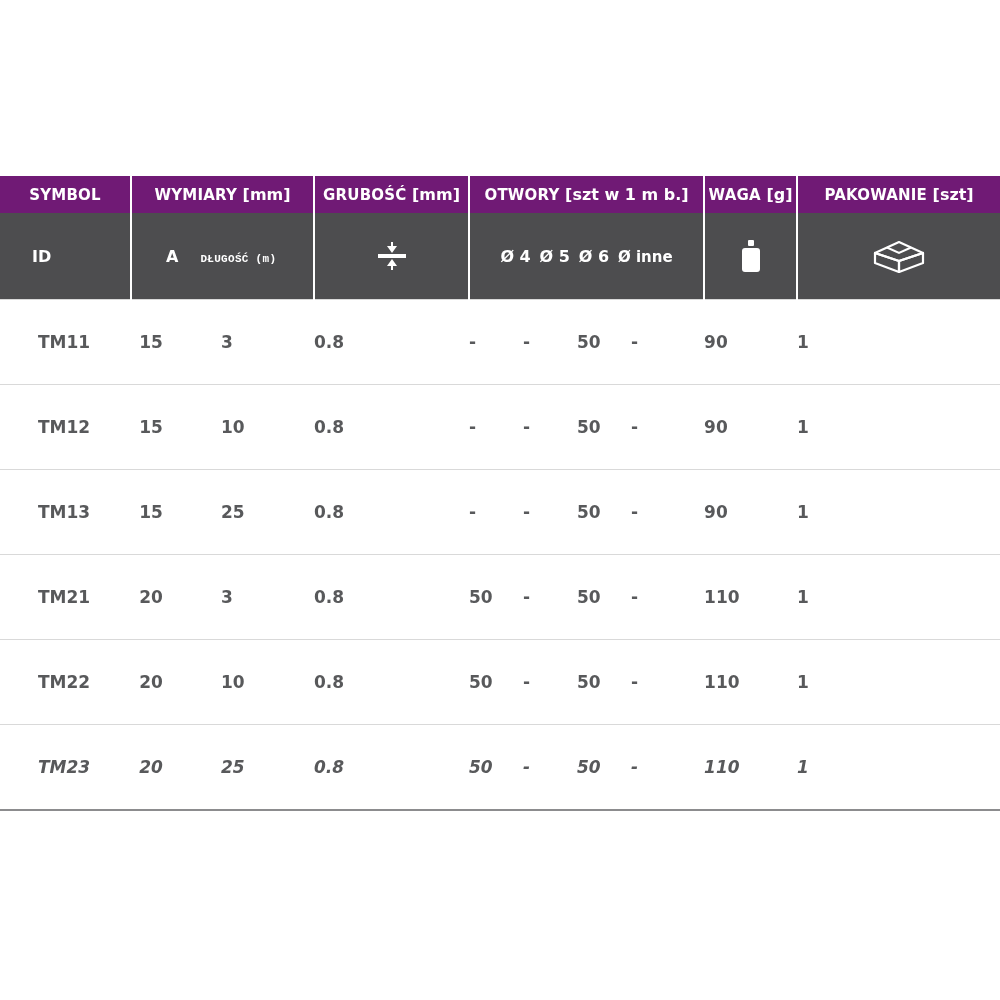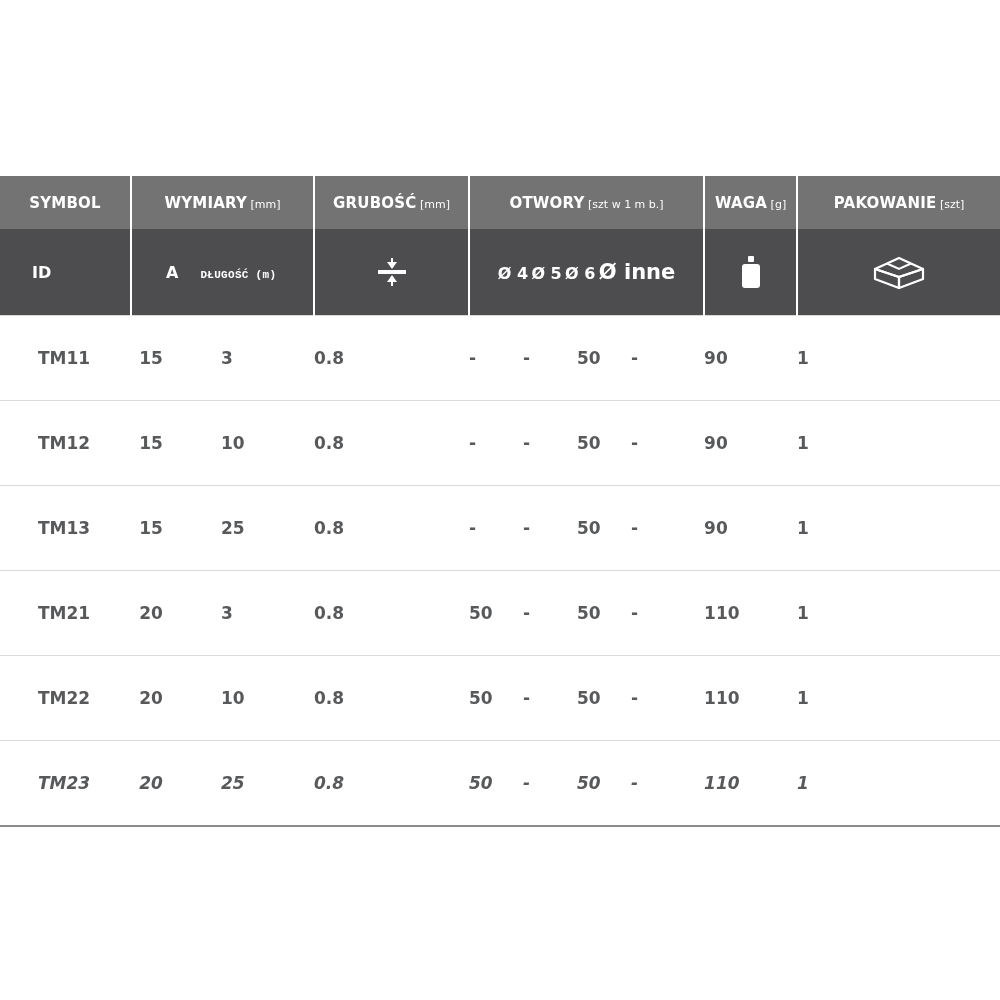--- a/index.html
+++ b/index.html
@@ -22,35 +22,35 @@
   table.spec {
     position: absolute;
     left: 0;
     top: 176px;
     width: 1000px;
     border-collapse: collapse;
     table-layout: fixed;
   }
   
   tr.head-green th {
-    background: #737373;
+    background: #701a75;
     color: #ffffff;
     font-size: 15px;
     font-weight: bold;
     letter-spacing: 0.2px;
     height: 37px;
-    padding: 8px;
+    padding: 0;
     text-align: center;
     vertical-align: middle;
     border-right: 2px solid #ffffff;
   }
   tr.head-green th:last-child { border-right: none; }
   tr.head-green th .sub {
-    font-size: 11px;
-    font-weight: normal;
+    font-size: 16px;
+    font-weight: bold;
     letter-spacing: 0;
     margin-top: 44px;
   }
   
   tr.head-dark td {
     background: #4d4d4f;
     color: #ffffff;
     height: 54px;
     padding: 16px;
     text-align: center;
@@ -75,21 +75,21 @@
     padding-left: 18px;
   }
   .dia { font-size: 16px; font-weight: bold; }
   .otw-wrap {
     display: flex;
     align-items: baseline;
     justify-content: space-around;
     padding: 0 10px;
   }
   .otw-wrap span { font-size: 16px; font-weight: bold; }
-  .otw-wrap span.inne { font-size: 21px; }
+  .otw-wrap span.inne { font-size: 15px; }
 
   
   tbody tr td {
     height: 84px;
     font-size: 17px;
     font-weight: bold;
     color: #58595b;
     vertical-align: middle;
     border-bottom: 1px solid #d9d9d9;
     padding: 0;

